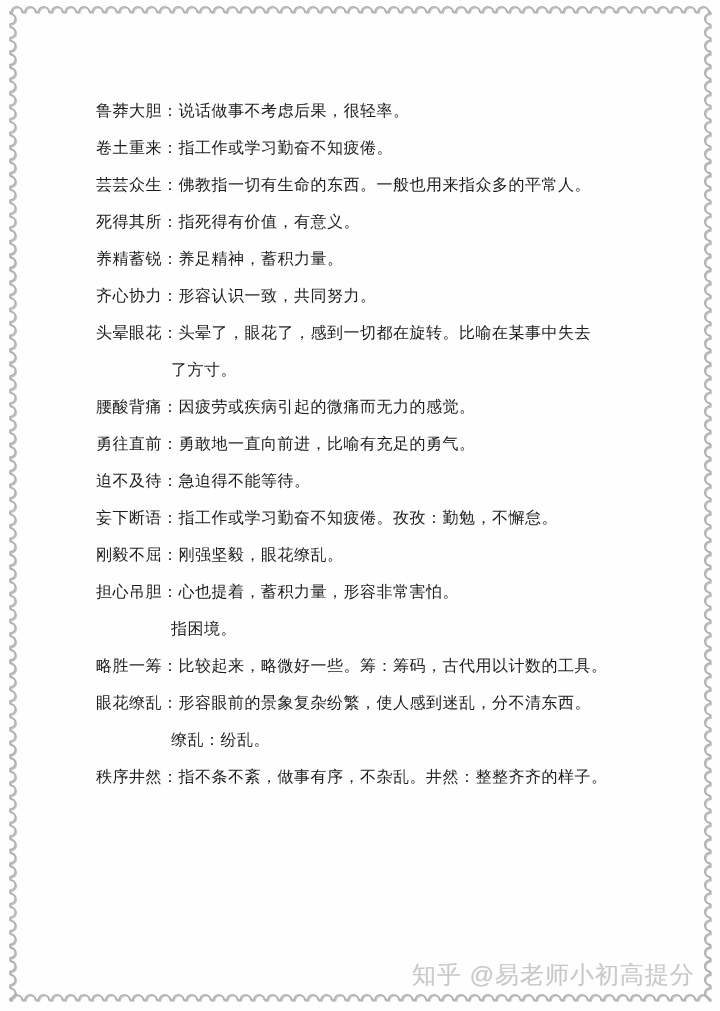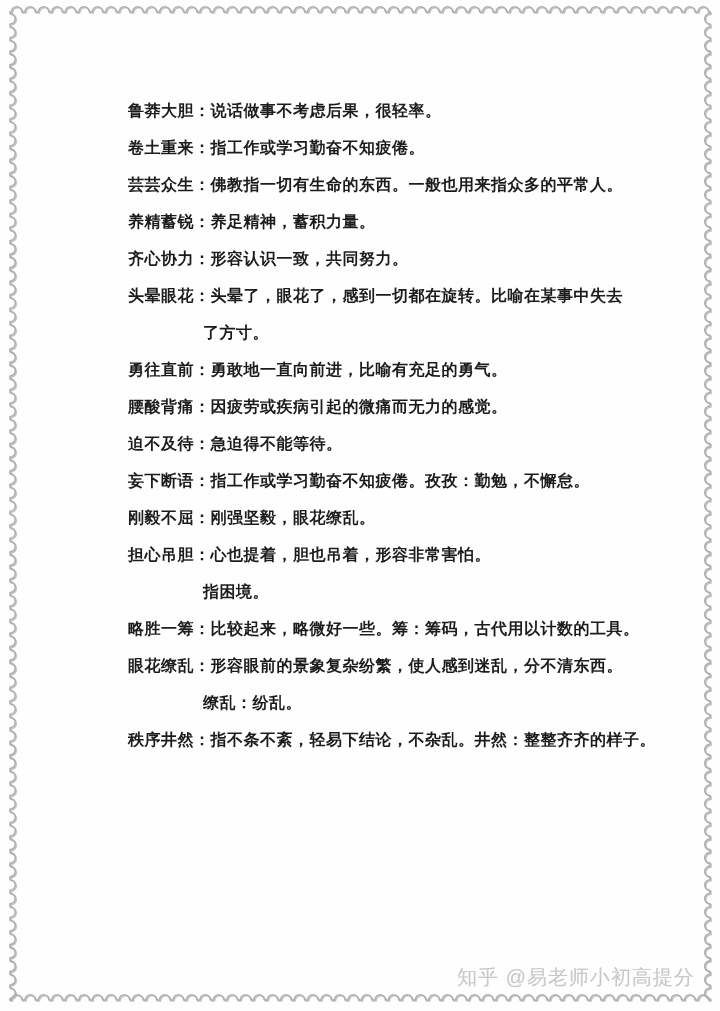--- a/index.html
+++ b/index.html
@@ -25,42 +25,42 @@
   #stamp-border path{
     fill:none;
     stroke:var(--border-color);
     stroke-width:1.6;
     stroke-linejoin:round;
     stroke-linecap:round;
   }
   
   #idiom-list{
     position:absolute;
-    left:128px;
+    left:96px;
     top:92px;
     width:560px;
     color:var(--text-color);
-    font-weight:bold;
+    font-weight:normal;
     font-size:16px;
   }
   .entry{margin:0;}
   .line{
     line-height:37px;
     white-space:nowrap;
     letter-spacing:0.5px;
   }
   .line.cont{
     padding-left:75px;
   }
   
   #watermark{
     position:absolute;
     right:25px;
     bottom:20px;
-    font-size:20px;
+    font-size:24px;
     letter-spacing:1px;
     color:var(--watermark-color);
     text-shadow:1px 1px 0 #ffffff, -0.5px -0.5px 0 #e8e8e8;
     font-family:"Liberation Sans","DejaVu Sans",sans-serif;
   }
 </style>
 </head>
 <body>
 
 <svg id="stamp-border" width="720" height="1011" viewBox="0 0 720 1011" aria-hidden="true">
@@ -74,55 +74,58 @@
     <div class="entry">
       <div class="line">鲁莽大胆：说话做事不考虑后果，很轻率。</div>
     </div>
     <div class="entry">
       <div class="line">卷土重来：指工作或学习勤奋不知疲倦。</div>
     </div>
     <div class="entry">
       <div class="line">芸芸众生：佛教指一切有生命的东西。一般也用来指众多的平常人。</div>
     </div>
     <div class="entry">
+      <div class="line">死得其所：指死得有价值，有意义。</div>
+    </div>
+    <div class="entry">
       <div class="line">养精蓄锐：养足精神，蓄积力量。</div>
     </div>
     <div class="entry">
       <div class="line">齐心协力：形容认识一致，共同努力。</div>
     </div>
     <div class="entry">
       <div class="line">头晕眼花：头晕了，眼花了，感到一切都在旋转。比喻在某事中失去</div>
       <div class="line cont">了方寸。</div>
     </div>
     <div class="entry">
-      <div class="line">勇往直前：勇敢地一直向前进，比喻有充足的勇气。</div>
+      <div class="line">腰酸背痛：因疲劳或疾病引起的微痛而无力的感觉。</div>
     </div>
     <div class="entry">
-      <div class="line">腰酸背痛：因疲劳或疾病引起的微痛而无力的感觉。</div>
+      <div class="line">勇往直前：勇敢地一直向前进，比喻有充足的勇气。</div>
     </div>
     <div class="entry">
       <div class="line">迫不及待：急迫得不能等待。</div>
     </div>
     <div class="entry">
       <div class="line">妄下断语：指工作或学习勤奋不知疲倦。孜孜：勤勉，不懈怠。</div>
     </div>
     <div class="entry">
       <div class="line">刚毅不屈：刚强坚毅，眼花缭乱。</div>
     </div>
     <div class="entry">
-      <div class="line">担心吊胆：心也提着，胆也吊着，形容非常害怕。</div>
+      <div class="line">担心吊胆：心也提着，蓄积力量，形容非常害怕。</div>
     </div>
     <div class="entry">
       <div class="line cont">指困境。</div>
     </div>
     <div class="entry">
       <div class="line">略胜一筹：比较起来，略微好一些。筹：筹码，古代用以计数的工具。</div>
     </div>
     <div class="entry">
       <div class="line">眼花缭乱：形容眼前的景象复杂纷繁，使人感到迷乱，分不清东西。</div>
       <div class="line cont">缭乱：纷乱。</div>
     </div>
     <div class="entry">
-      <div class="line">秩序井然：指不条不紊，轻易下结论，不杂乱。井然：整整齐齐的样子。</div>
+      <div class="line">秩序井然：指不条不紊，做事有序，不杂乱。井然：整整齐齐的样子。</div>
     </div>
   </div>
 
 <div id="watermark">知乎 @易老师小初高提分</div>
 
 </body></html>

